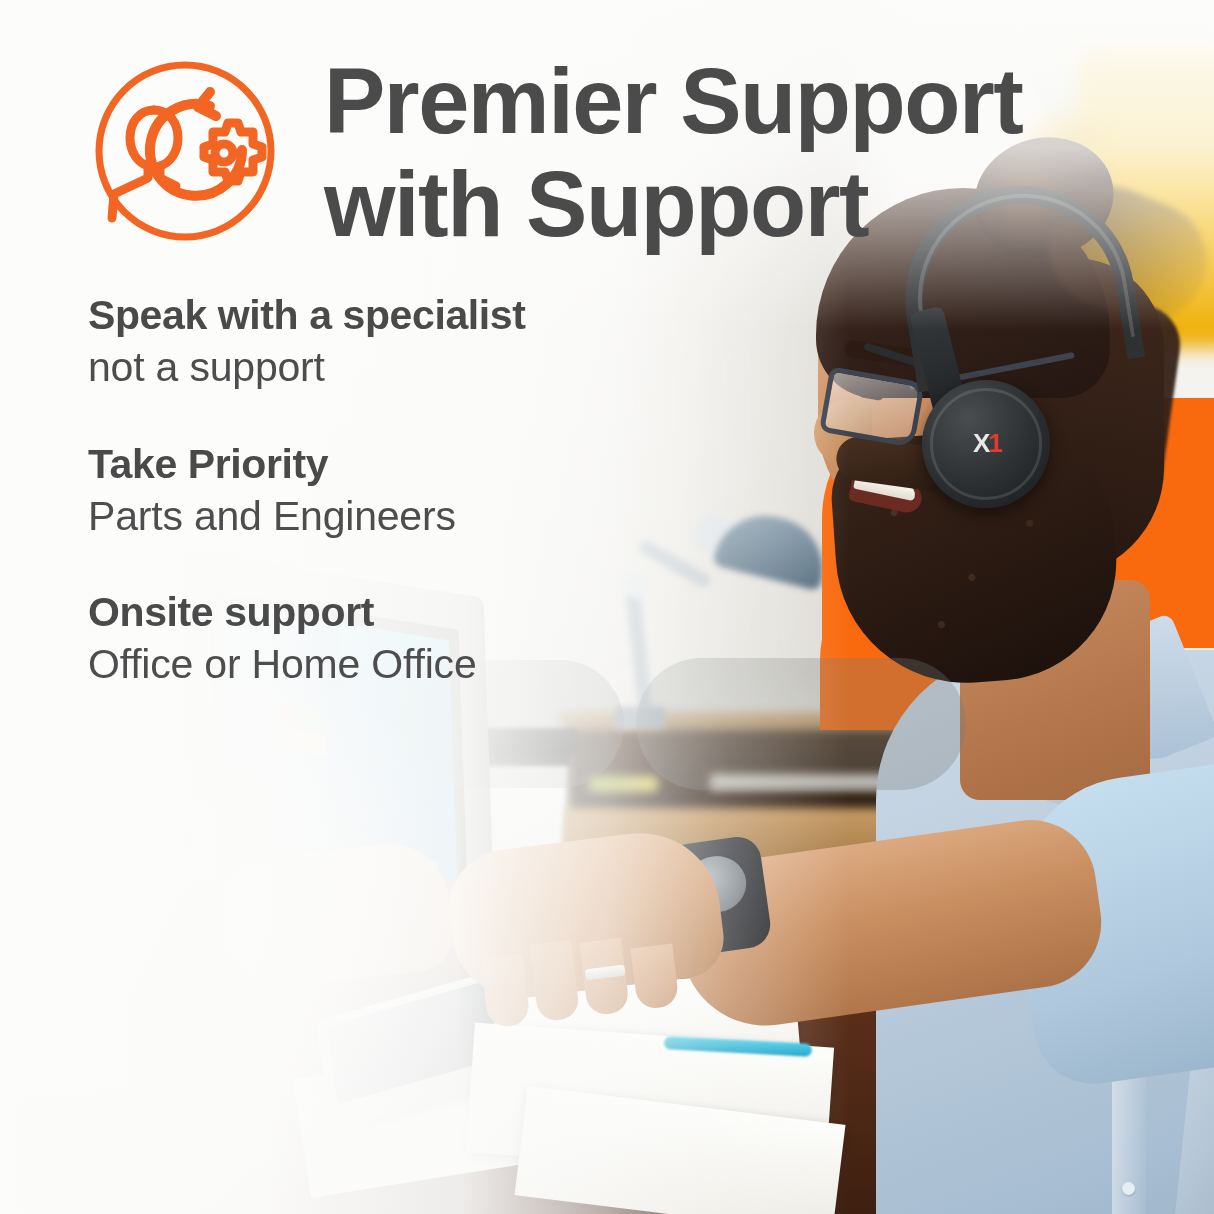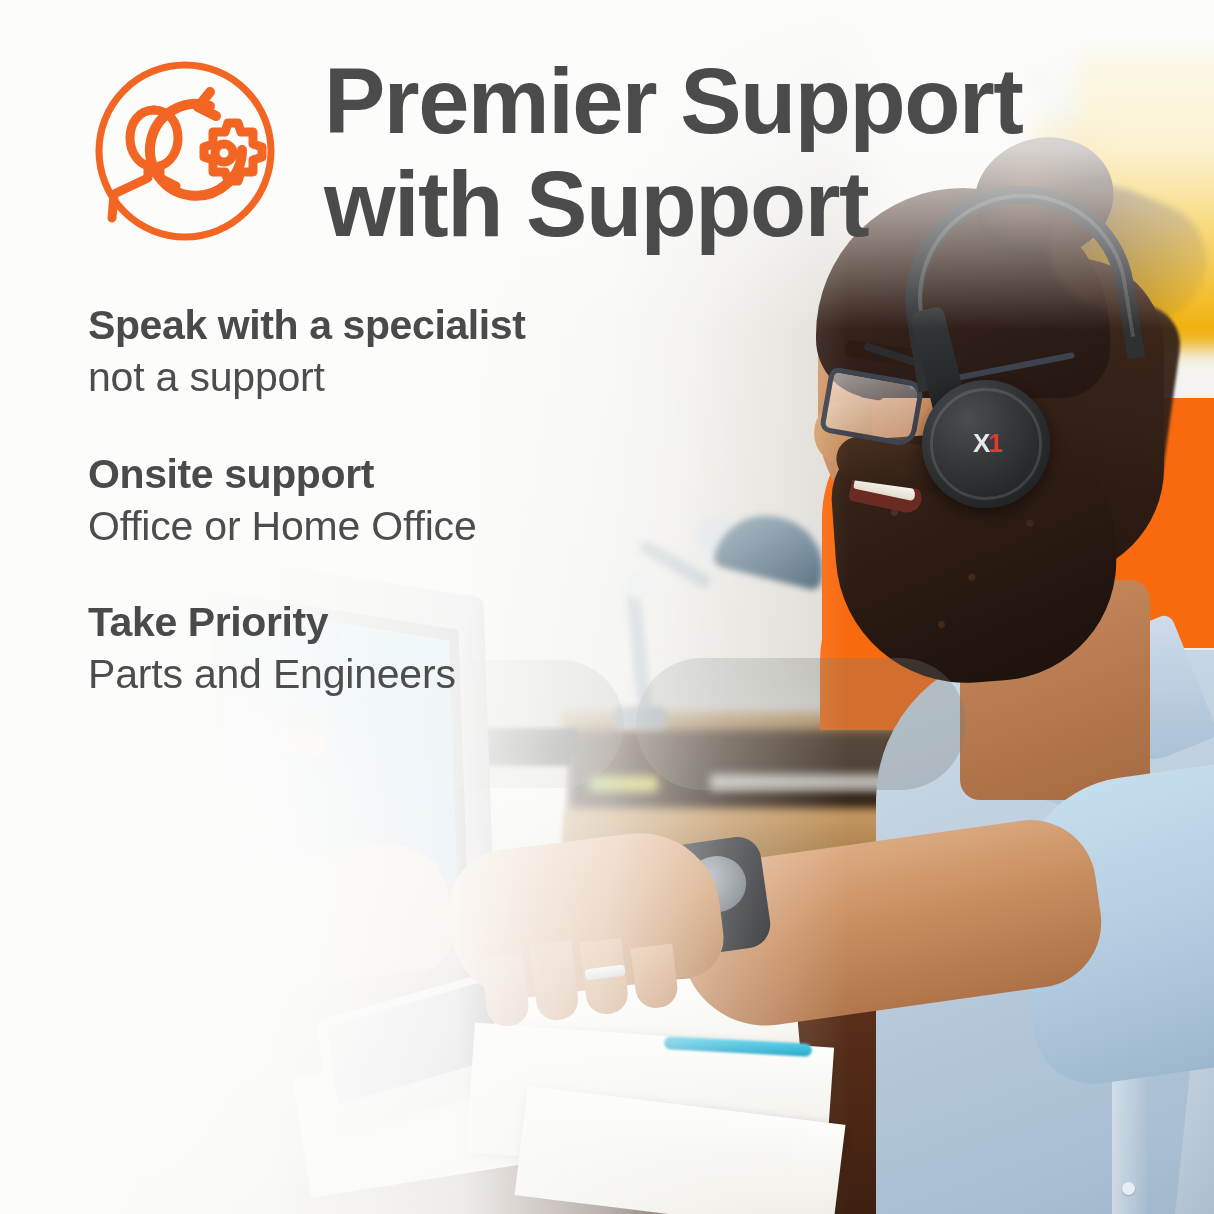--- a/index.html
+++ b/index.html
@@ -475,21 +475,21 @@
   .hero-title {
     position:absolute; left:232px; top:0; width:820px;
     font-family: "Liberation Sans", sans-serif;
     font-weight: 700;
     font-size: 92px;
     line-height: 1.12;
     letter-spacing: -1.5px;
     color: #4b4b4b;
   }
 
-  .features { position:absolute; left:88px; top:300px; width:640px; }
+  .features { position:absolute; left:88px; top:290px; width:640px; }
   .feature { margin-bottom: 44px; }
   .feature .f-title {
     font-family: "Liberation Sans", sans-serif;
     font-weight: 700;
     font-size: 41px;
     line-height: 1.25;
     letter-spacing: -.4px;
     color: #4a4a4a;
   }
   .feature .f-sub {
@@ -700,24 +700,24 @@
     </div>
 
     <div class="features">
 
       <div class="feature">
         <div class="f-title">Speak with a specialist</div>
         <div class="f-sub">not a support</div>
       </div>
 
       <div class="feature">
+        <div class="f-title">Take Priority</div>
+        <div class="f-sub">Parts and Engineers</div>
+      </div>
+
+      <div class="feature">
         <div class="f-title">Onsite support</div>
         <div class="f-sub">Office or Home Office</div>
       </div>
 
-      <div class="feature">
-        <div class="f-title">Take Priority</div>
-        <div class="f-sub">Parts and Engineers</div>
-      </div>
-
     </div>
   </div>
 </div>
 
 </body></html>

